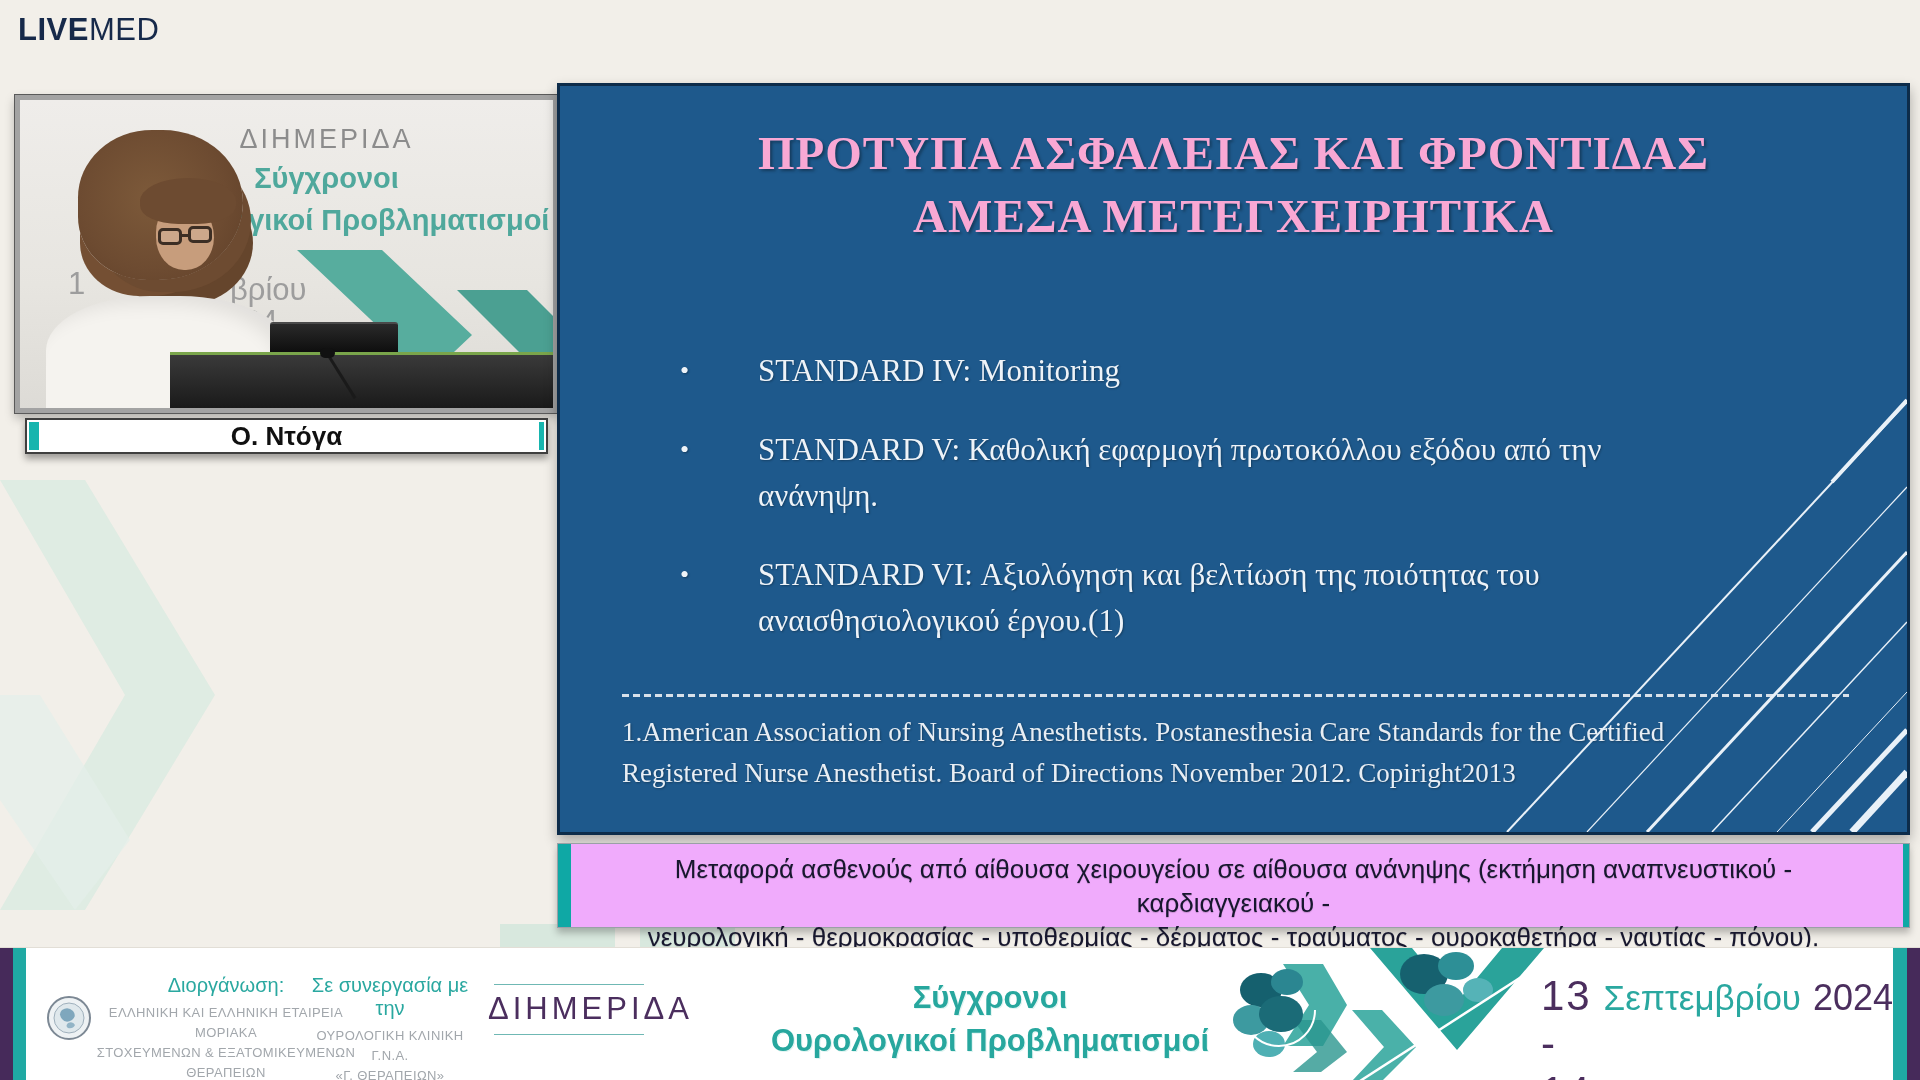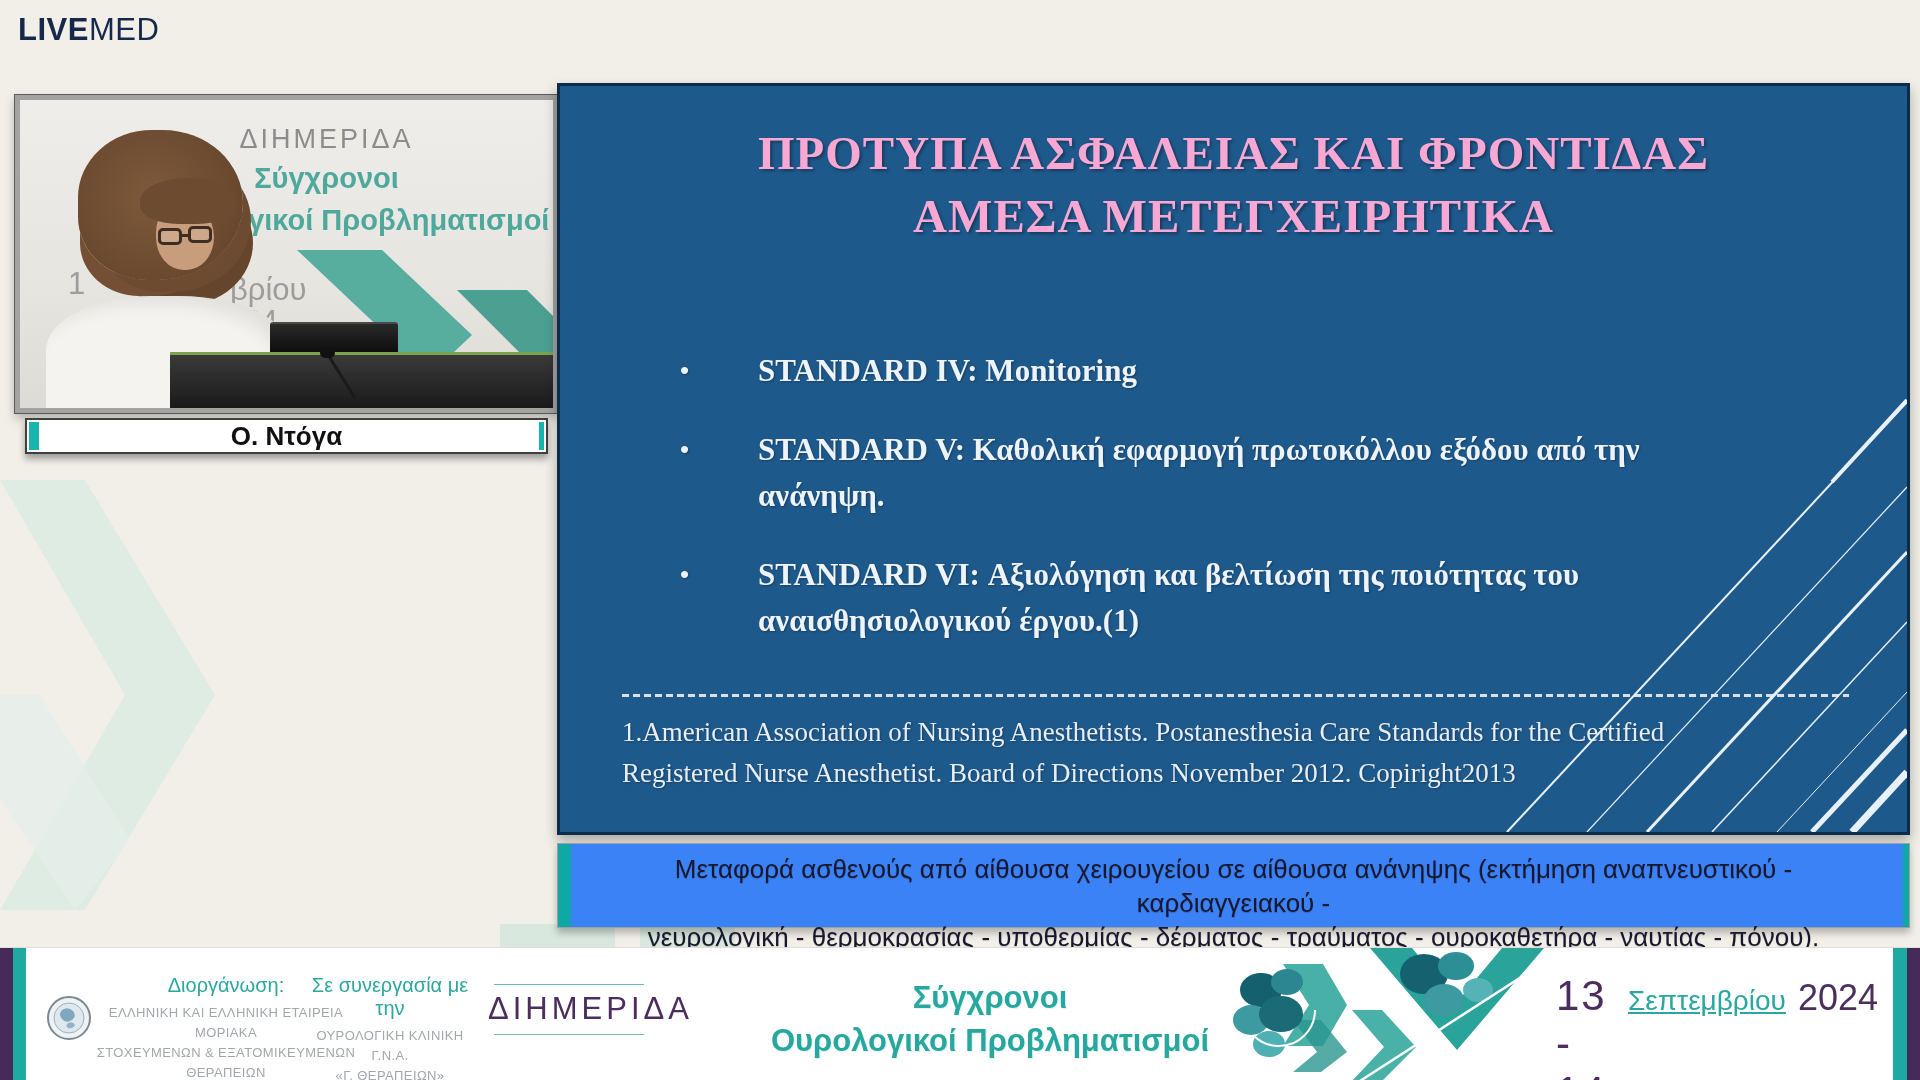--- a/index.html
+++ b/index.html
@@ -54,32 +54,32 @@
   .np-cap-r { position:absolute; right:2px; top:2px; bottom:2px; width:5px; background:#17b5ae; }
   .np-text { font-size:26px; font-weight:700; color:#101010; }
 
   
   .slide { position:absolute; left:557px; top:83px; width:1353px; height:752px;
       background:#1e598c; border:3px solid #0d2c4a; box-shadow:0 6px 12px rgba(0,0,0,.3); overflow:hidden;
       font-family:"Liberation Serif", serif; color:#eef3f8; }
   .slide-title { position:absolute; top:36px; left:0; right:0; text-align:center; font-weight:700;
       font-size:47px; line-height:63px; letter-spacing:1px; color:#f9a8d4; text-shadow:2px 2px 3px rgba(0,0,0,.35); }
   .bullets { position:absolute; top:262px; left:120px; right:60px; list-style:none; }
-  .bullet { display:flex; margin-bottom:33px; font-size:31px; font-weight:700; line-height:46px; text-shadow:1px 1px 2px rgba(0,0,0,.3); }
+  .bullet { display:flex; margin-bottom:33px; font-size:31px; font-weight:400; line-height:46px; text-shadow:1px 1px 2px rgba(0,0,0,.3); }
   .bullet .dot { width:78px; flex:0 0 78px; font-size:26px; }
   .bullet .dot::before { content:"•"; }
   .bullet .btxt { flex:1; }
   .bullet .btxt .l2 { display:block; }
   .dashline { position:absolute; top:608px; left:62px; right:58px; height:3px;
       background:repeating-linear-gradient(90deg,#d8e1ea 0 7px, transparent 7px 11px); }
   .footnote { position:absolute; top:626px; left:62px; right:120px; font-size:27px; font-weight:400; line-height:41px; color:#e8eef4; text-shadow:1px 1px 2px rgba(0,0,0,.3); }
   .diag-lines { position:absolute; right:0; bottom:0; width:430px; height:480px; pointer-events:none; }
 
   
-  .caption { position:absolute; left:557px; top:843px; width:1353px; height:85px; background:#3b82f6;
+  .caption { position:absolute; left:557px; top:843px; width:1353px; height:85px; background:#f0abfc;
       border:1px solid #9aa0a6; box-shadow:0 5px 7px rgba(0,0,0,.25); }
   .cap-stripe-l { position:absolute; left:0; top:0; bottom:0; width:13px; background:#0fa8a5; }
   .cap-stripe-r { position:absolute; right:0; top:0; bottom:0; width:6px; background:#0fa8a5; }
   .cap-text { position:absolute; inset:0; padding:8px 40px 0 40px; text-align:center; font-size:26px; line-height:34px; color:#17172e; text-shadow:0 1px 1px rgba(0,0,0,.18); }
 
   
   .footer { position:absolute; left:0; top:947px; width:1920px; height:133px; background:#ffffff; border-top:1px solid #e2ded6; }
   .f-stripe { position:absolute; top:0; bottom:0; }
   .fs-purple-l { left:0; width:13px; background:#462a5a; }
   .fs-teal-l   { left:13px; width:13px; background:#1fa9a3; }
@@ -97,21 +97,21 @@
   .dim-text { font-size:31px; color:#4b2e5e; letter-spacing:4px; font-weight:400; padding:6px 0 7px 0; }
   .blk-title { left:760px; top:32px; width:460px; }
   .ev-t1 { font-size:31px; font-weight:700; color:#27a79e; text-shadow:0 0 2px #fff, 1px 1px 0 #d9f2ef; }
   .ev-t2 { font-size:31px; font-weight:700; color:#27a79e; margin-top:7px; text-shadow:0 0 2px #fff, 1px 1px 0 #d9f2ef; }
   .art-flower { position:absolute; left:1223px; top:12px; width:124px; height:112px; }
   .art-chevrons { position:absolute; left:1352px; top:0px; width:210px; height:133px; }
 
   .blk-dates { position:absolute; left:1556px; top:24px; width:322px; }
   .date-row { display:flex; align-items:baseline; justify-content:center; gap:12px; padding-bottom:8px; border-bottom:1px solid #8d7da0; }
   .d-days { font-size:42px; font-weight:300; color:#4b2e5e; letter-spacing:2px; }
-  .d-month { font-size:28px; font-weight:400; color:#2aa8a0;text-decoration:underline; }
+  .d-month { font-size:35px; font-weight:400; color:#2aa8a0; }
   .d-year { font-size:36px; font-weight:300; color:#4b2e5e; }
 </style>
 </head>
 <body>
 
 <div class="logo">
   <span class="lg-bold">LIVE</span><span class="lg-reg">MED</span>
 </div>
 
 <svg class="watermark-left" viewBox="0 0 270 520">

